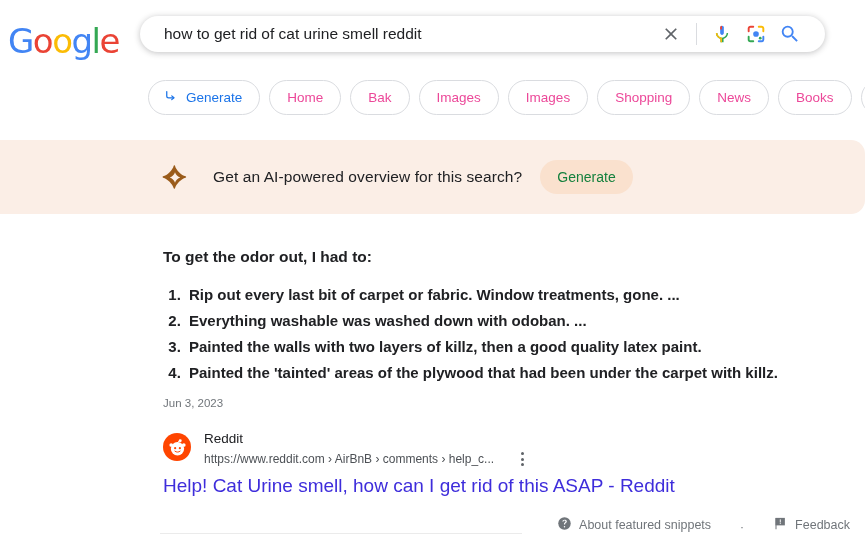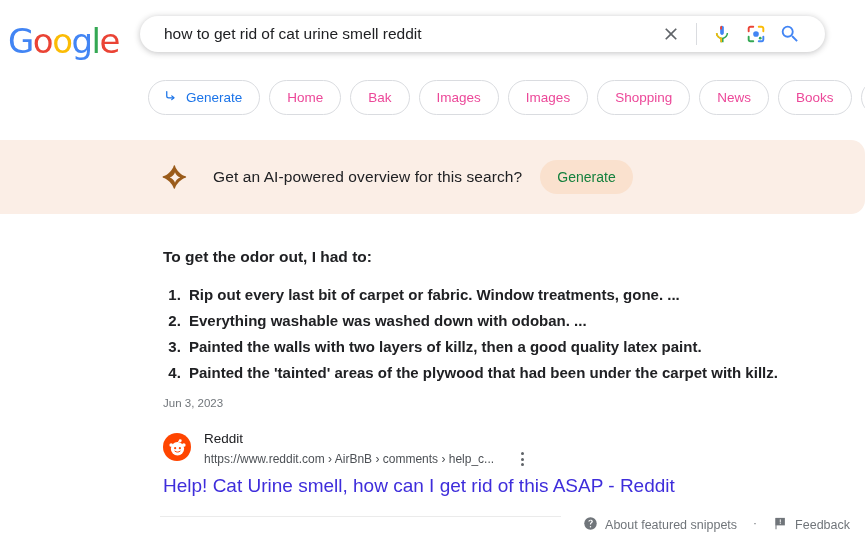--- a/index.html
+++ b/index.html
@@ -112,21 +112,21 @@
   .result-title {
     position: absolute; left: 163px; top: 473px;
     font-size: 19px; color: #3e2ddb; line-height: 26px;
     text-decoration: none; cursor: pointer;
     font-family: "Liberation Sans", sans-serif;
   }
 
   
   .footer {
     position: absolute; left: 160px; top: 516px;
-    width: 690px; display: flex; align-items: flex-start; gap: 4px;
+    width: 690px; display: flex; align-items: flex-end; gap: 17px;
   }
   .foot-rule { flex: 1 1 auto; height: 1px; background: #ebebeb; margin-right: 18px; }
   .foot-link {
     display: flex; align-items: center; gap: 7px;
     font-size: 12.5px; color: #70757a; cursor: pointer; white-space: nowrap;
   }
   .foot-sep { margin: 0 12px; color: #70757a; font-size: 12px; }
 </style>
 </head>
 <body>

